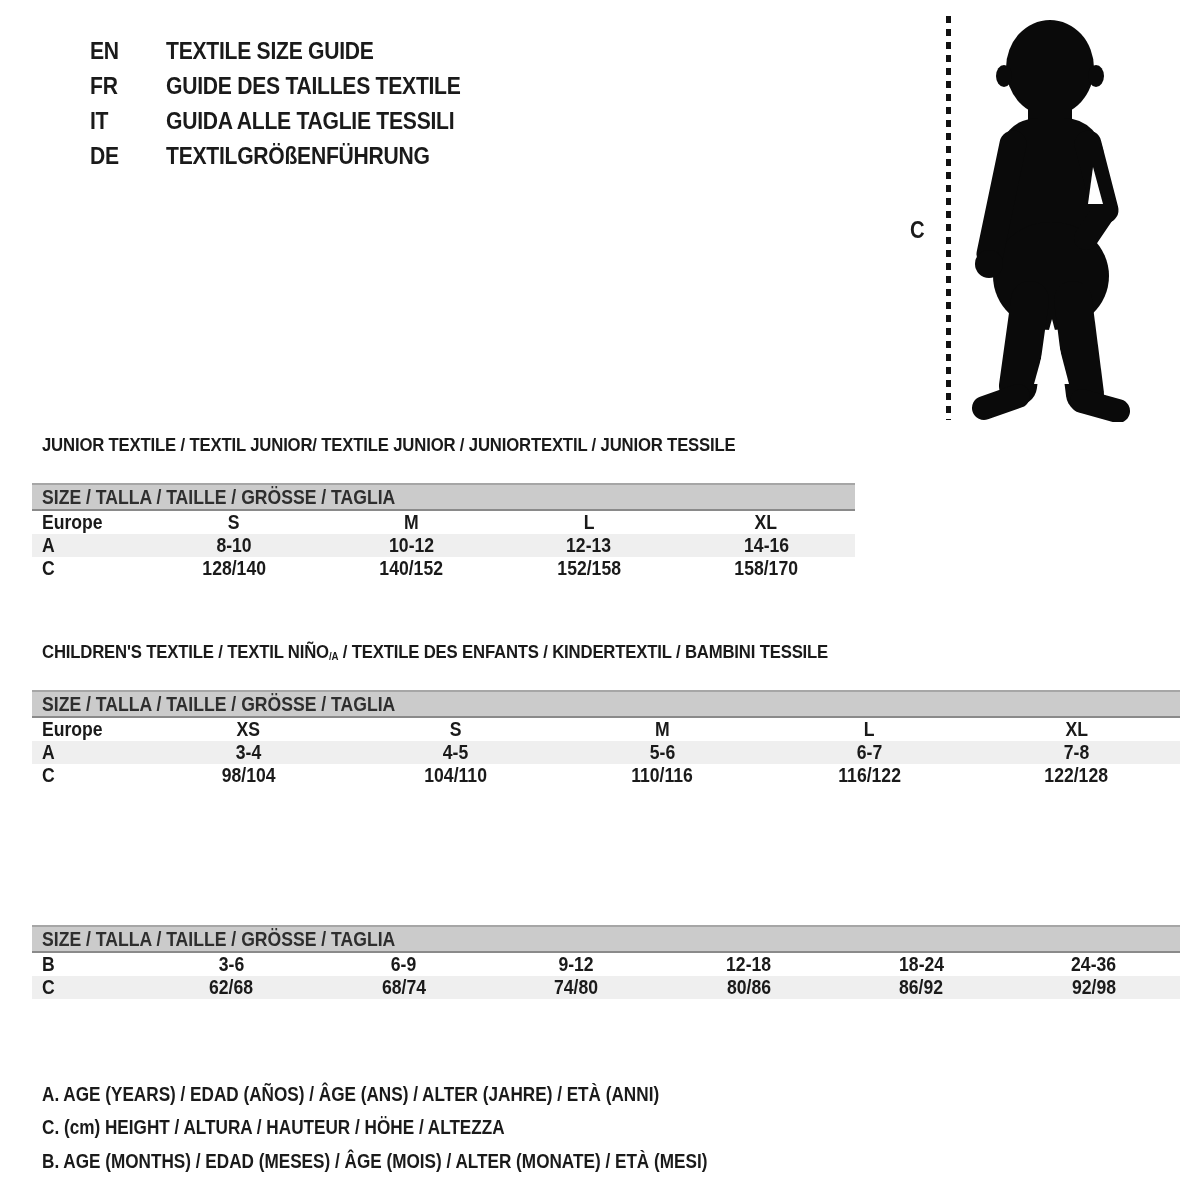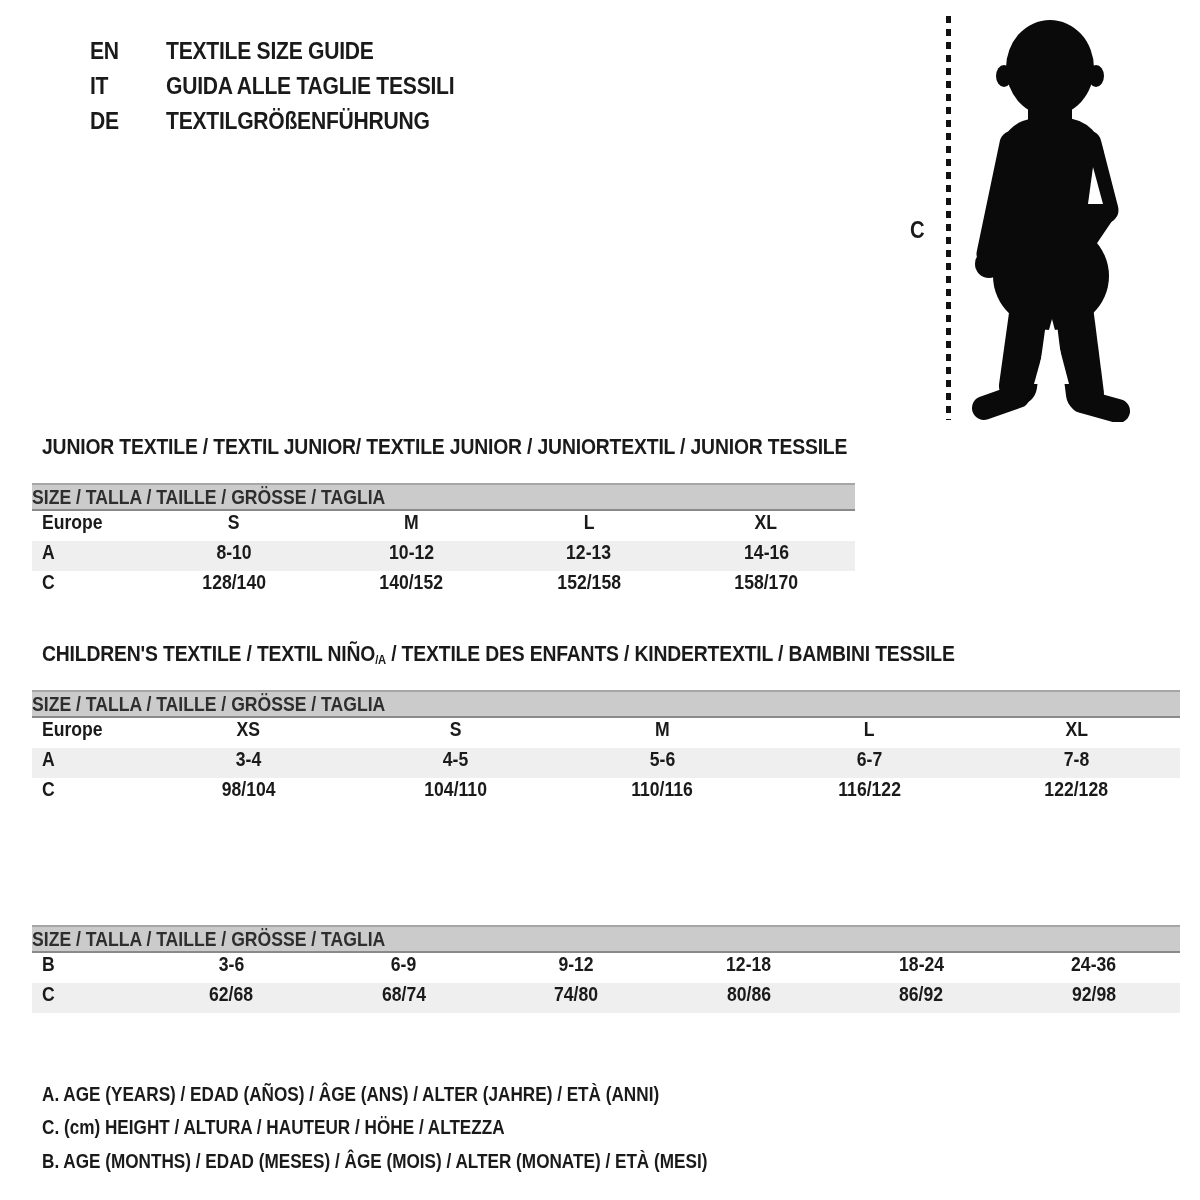--- a/index.html
+++ b/index.html
@@ -20,53 +20,57 @@
 
   
   .measure-line {
     position:absolute; left:946px; top:16px; width:5px; height:404px;
     background:repeating-linear-gradient(to bottom, #111 0 7px, transparent 7px 13px);
   }
   .measure-label { position:absolute; left:910px; top:217px; font-size:23px; font-weight:bold; }
   .silhouette { position:absolute; left:968px; top:18px; width:172px; height:404px; }
 
   
-  .sec-title { position:absolute; left:42px; font-size:22px; font-weight:bold; letter-spacing:-0.2px; white-space:nowrap; }
+  .sec-title { position:absolute; left:42px; font-size:19px; font-weight:bold; letter-spacing:-0.2px; white-space:nowrap; }
   .t-junior  { top:434px; }
   .t-child   { top:641px; }
   .t-babies  { top:848px; line-height:32px; }
   .sub-a { font-size:0.58em; vertical-align:-0.22em; }
 
   
   .tbl { position:absolute; left:32px; }
   .tbl-junior { top:483px; width:823px; }
   .tbl-child  { top:690px; width:1148px; }
   .tbl-babies { top:925px; width:1148px; }
   .tbl-head {
     height:28px; background:#cbcbcb;
     border-top:2px solid #a6a6a6; border-bottom:2px solid #8a8a8a;
-    display:flex; align-items:center; 
+    display:flex; align-items:center; padding-left:10px;
     font-size:20px; font-weight:bold; color:#2e2e2e;
   }
-  .trow { height:30px; display:flex; align-items:flex-start; font-size:20px; font-weight:bold; }
+  .trow { height:23px; display:flex; align-items:flex-end; font-size:20px; font-weight:bold; }
   .trow.alt { background:#efefef; }
   .tlabel { width:113px; flex:0 0 113px; padding-left:10px; }
   .tcell { flex:1 1 0; text-align:center; }
 
   
   .legend { position:absolute; left:42px; top:1072px; }
   .legend-line { height:33.5px; display:flex; align-items:flex-end; font-size:19.5px; font-weight:bold; white-space:nowrap; }
 </style>
 </head>
 <body>
 
 <div class="lang-block">
   <div class="lang-row">
     <span class="lang-code"><span class="cond">EN</span></span>
     <span class="cond">TEXTILE SIZE GUIDE</span>
+  </div>
+  <div class="lang-row">
+    <span class="lang-code"><span class="cond">FR</span></span>
+    <span class="cond">GUIDE DES TAILLES TEXTILE</span>
   </div>
   <div class="lang-row">
     <span class="lang-code"><span class="cond">IT</span></span>
     <span class="cond">GUIDA ALLE TAGLIE TESSILI</span>
   </div>
   <div class="lang-row">
     <span class="lang-code"><span class="cond">DE</span></span>
     <span class="cond">TEXTILGRÖßENFÜHRUNG</span>
   </div>
 </div>

